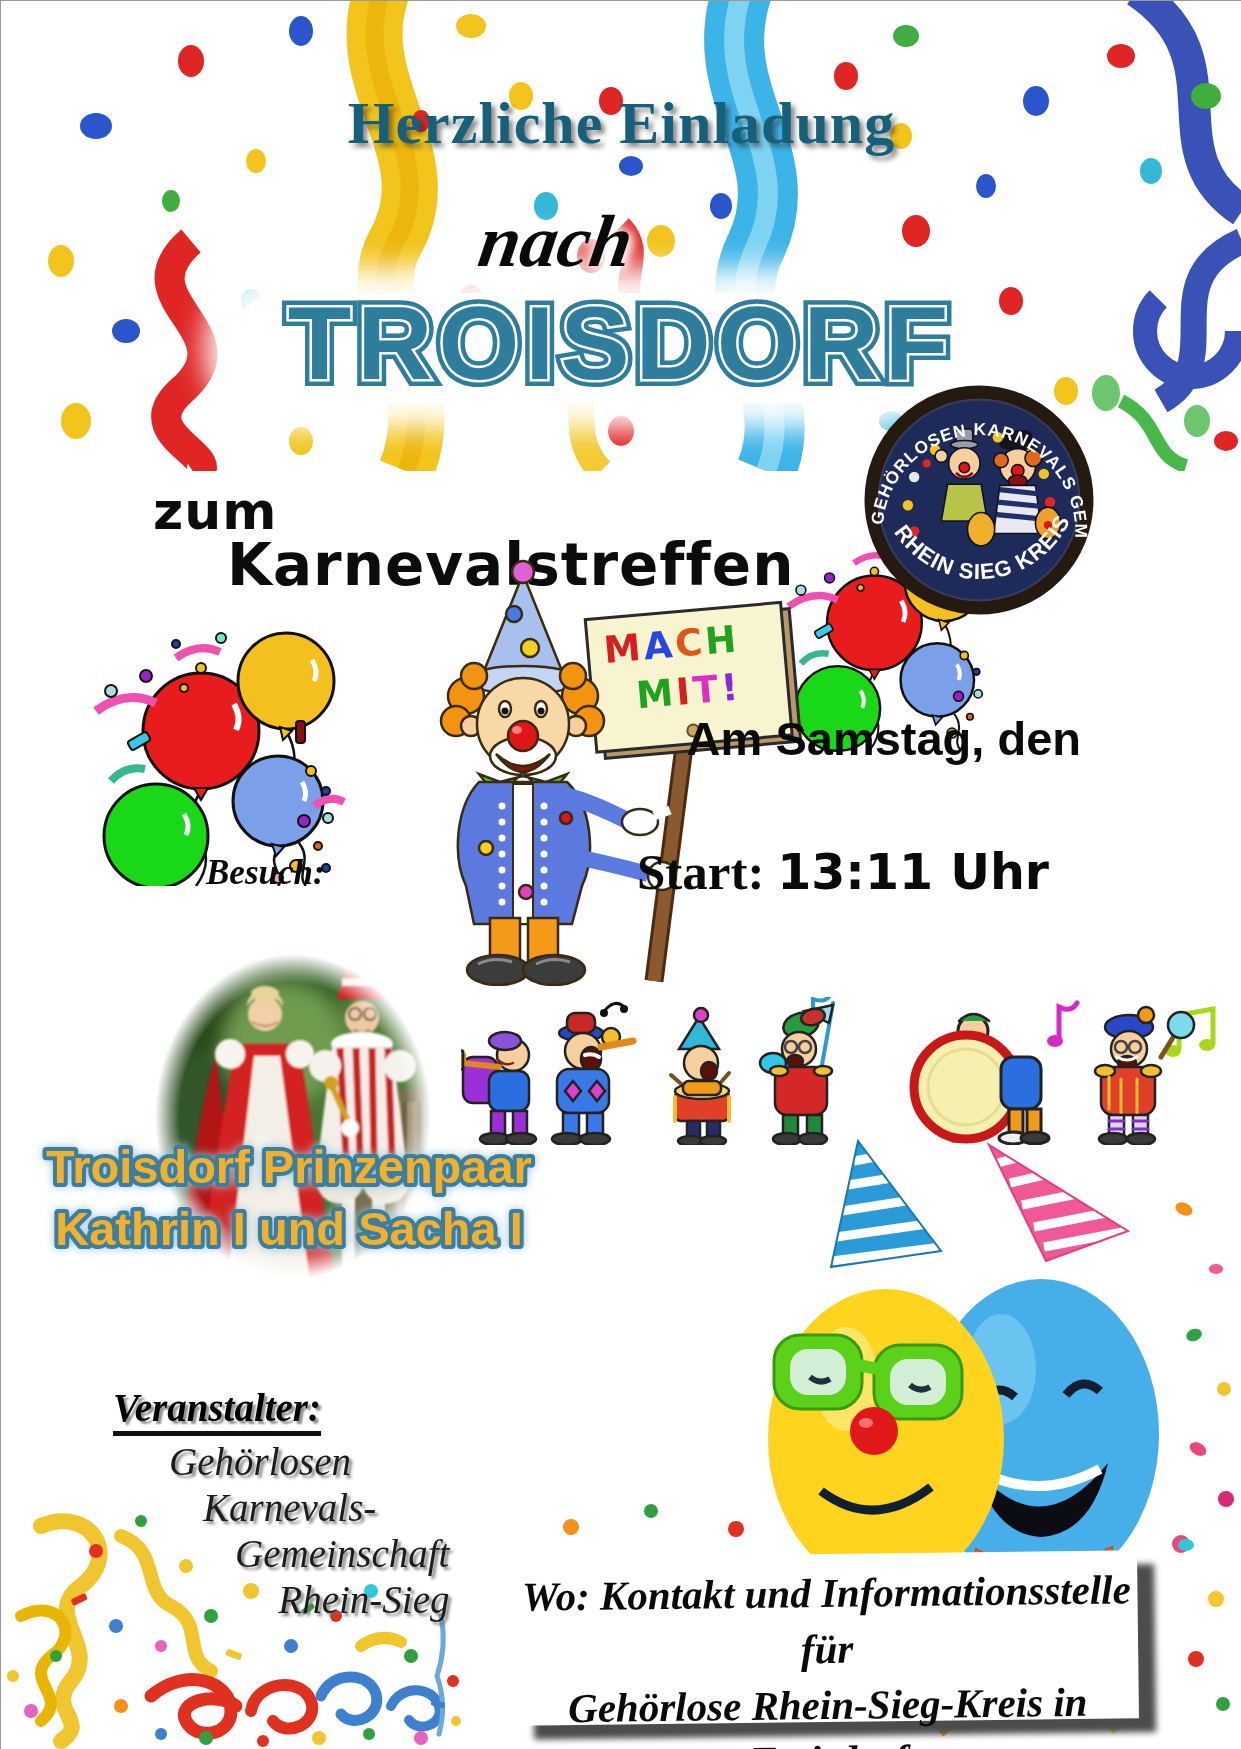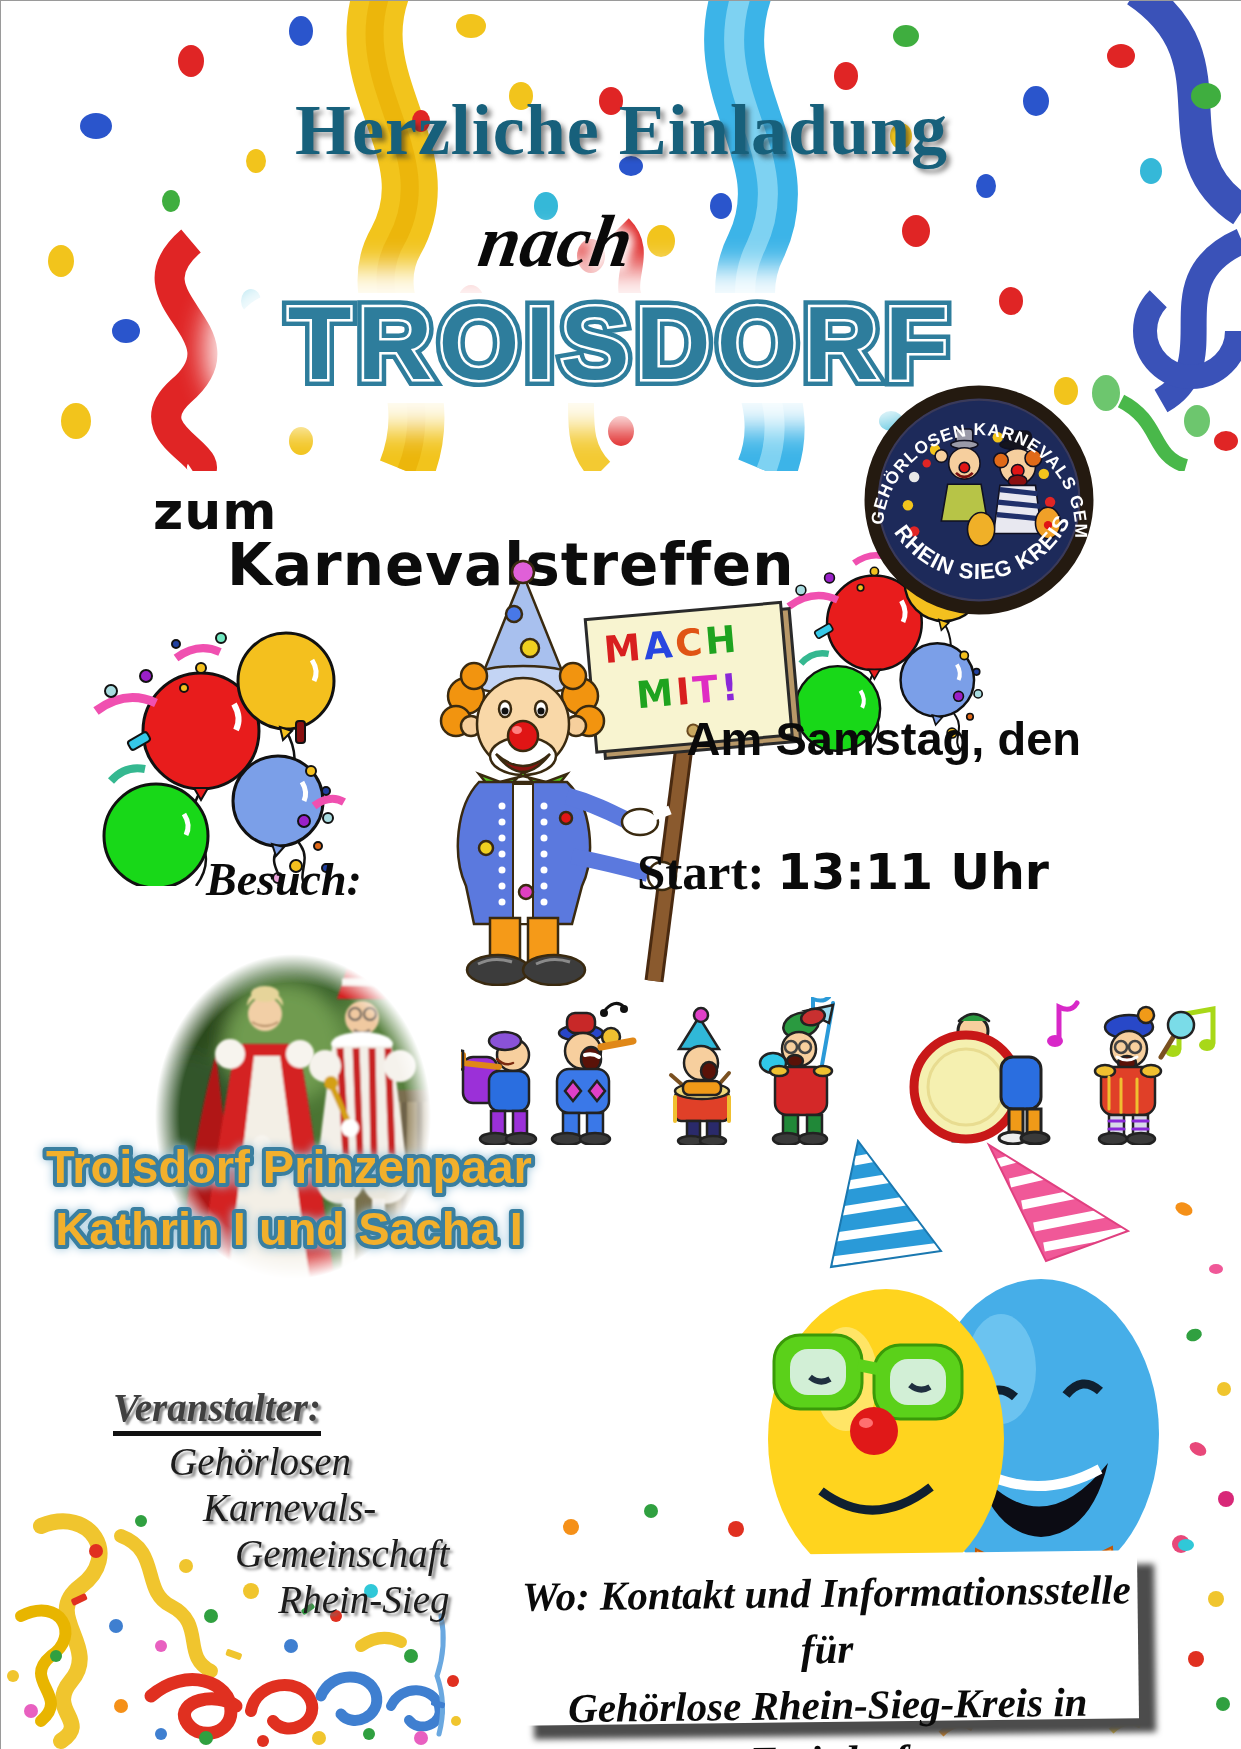--- a/index.html
+++ b/index.html
@@ -2,55 +2,55 @@
 <html><head>
 <meta charset="utf-8">
 <style>
   html,body{margin:0;padding:0;background:#e8e8e8;}
   .page{position:relative;width:1241px;height:1749px;background:#ffffff;margin:0 auto;
         overflow:hidden;border:1px solid #9a9a9a;font-family:"Liberation Serif","DejaVu Serif",serif;}
   .abs{position:absolute;}
   .serif{font-family:"Liberation Serif","DejaVu Serif",serif;}
   .marker{font-family:"DejaVu Sans","Liberation Sans",sans-serif;font-weight:700;}
 
-  .main-title{left:0;top:88px;width:1241px;text-align:center;font-size:72px;font-weight:700;
+  .main-title{left:0;top:88px;width:1241px;text-align:center;font-size:60px;font-weight:700;
               color:#17607b;letter-spacing:1px;text-shadow:4px 4px 5px rgba(40,40,40,.55);z-index:6;}
   .nach{left:0;top:198px;width:1110px;text-align:center;font-size:74px;font-weight:700;font-style:italic;
         color:#090909;transform:skewX(-9deg);z-index:6;
         text-shadow:0 0 14px #fff,0 0 22px #fff,3px 3px 10px #fff;}
   .city-halo{left:230px;top:292px;width:690px;height:110px;background:#fff;border-radius:50px;
              box-shadow:0 0 28px 26px rgba(255,255,255,.95);z-index:5;}
   .city-svg{left:180px;top:278px;z-index:6;}
 
   .zum{left:152px;top:468px;font-size:52px;color:#0c0c0c;z-index:6;letter-spacing:1px;margin-top:12px;}
   .karneval{left:226px;top:530px;font-size:58px;color:#0c0c0c;z-index:6;letter-spacing:1px;}
 
   .day-label{left:620px;top:710px;width:460px;text-align:right;font-size:47px;font-weight:700;
              color:#0a0a0a;z-index:7;font-family:"Liberation Sans","DejaVu Sans",sans-serif;}
   .date-line{left:560px;top:752px;width:681px;text-align:center;font-size:82px;font-weight:700;
              color:#2a6d8e;z-index:7;text-shadow:2px 2px 3px rgba(60,60,60,.35);}
   .start-line{left:612px;top:842px;width:460px;text-align:center;font-size:51px;font-weight:700;
               color:#0a0a0a;z-index:7;}
-  .besuch{left:205px;top:852px;font-size:46px;font-weight:700;font-style:italic;color:#0a0a0a;z-index:7;}
+  .besuch{left:205px;top:852px;font-size:35px;font-weight:700;font-style:italic;color:#0a0a0a;z-index:7;}
 
   .photo{left:103px;top:893px;width:378px;height:445px;z-index:5;
          -webkit-mask-image:radial-gradient(ellipse 50% 50% at 50% 50%,#000 60%,transparent 73%);
          mask-image:radial-gradient(ellipse 50% 50% at 50% 50%,#000 60%,transparent 73%);}
 
   .sign-text{left:588px;top:620px;width:172px;height:126px;transform:rotate(-5deg);z-index:8;
              text-align:center;font-size:37px;line-height:1.3;letter-spacing:3px;
              font-family:"DejaVu Sans","Liberation Sans",sans-serif;font-weight:700;}
   .sign-text .r2{padding-left:26px;}
   .lA{color:#d81f1f;} .lB{color:#2846e0;} .lC{color:#e05415;} .lD{color:#1fa31f;}
   .lE{color:#1fa31f;} .lF{color:#d81f1f;} .lG{color:#df2cc3;} .lH{color:#8a28d8;}
 
   .prince-names{left:38px;top:1132px;z-index:8;}
   .message{left:0px;top:1286px;width:775px;text-align:center;font-size:35px;line-height:1.32;
            font-weight:700;font-style:italic;color:#3d9ac9;z-index:8;}
-  .veranstalter{left:112px;top:1384px;font-size:39px;font-weight:700;font-style:italic;color:#404040;
+  .veranstalter{left:112px;top:1384px;font-size:39px;font-weight:700;font-style:italic;color:#000000;
                 z-index:8;border-bottom:5px solid #111;padding-bottom:1px;
                 text-shadow:3px 3px 2px rgba(120,120,120,.8);}
   .org{left:168px;top:1438px;z-index:8;font-size:39px;font-style:italic;color:#1c1c1c;line-height:1.18;}
   .org div{text-shadow:3px 3px 3px rgba(110,110,110,.85);}
   .org .o2{margin-left:34px;} .org .o3{margin-left:66px;} .org .o4{margin-left:100px;text-align:right;}
 
   .wo-box{left:515px;top:1553px;width:622px;height:168px;background:#ffffff;z-index:9;
           transform:rotate(-0.7deg);box-shadow:17px 14px 6px #4c4c4c;
           text-align:center;font-size:41px;line-height:1.36;font-weight:700;font-style:italic;color:#0a0a0a;
           padding-top:12px;box-sizing:border-box;}

